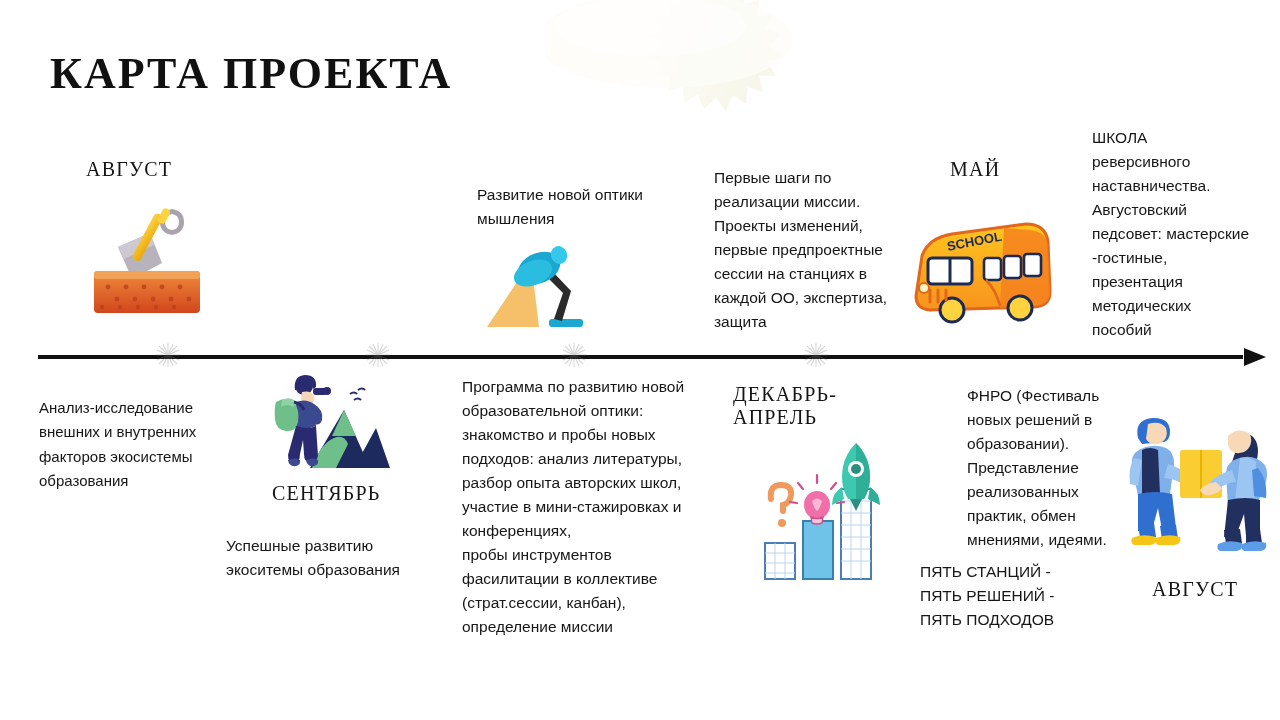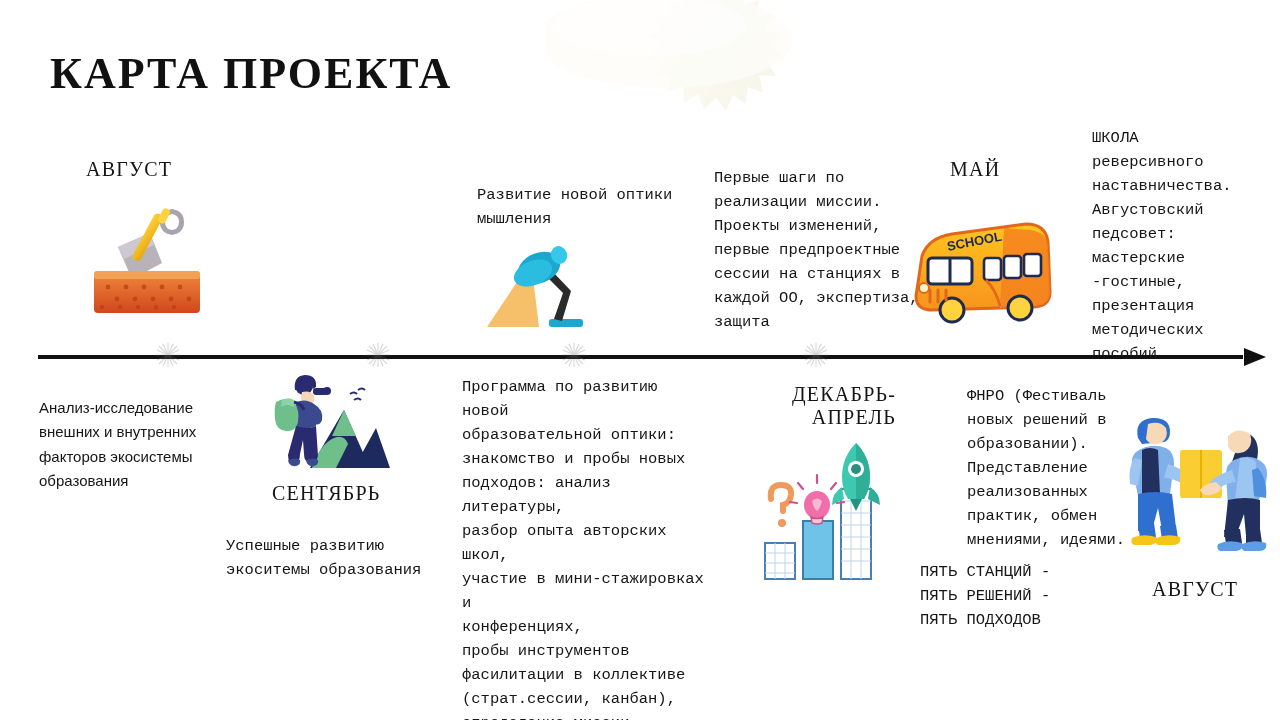--- a/index.html
+++ b/index.html
@@ -64,21 +64,21 @@
     letter-spacing:1.2px;
     color:#151515;
     white-space:pre-line;
     line-height:1.15;
     font-weight:400;
   }
 
   
   .txt{
     position:absolute;
-    font-family:Liberation Mono, monospace;
+    font-family:Liberation Sans, sans-serif;
     font-size:15.5px;
     line-height:1.55;
     color:#161616;
     white-space:pre-line;
   }
   .txt.sans{
     font-family:Liberation Sans, sans-serif;
     font-size:15px;
     line-height:1.62;
   }
@@ -309,21 +309,21 @@
 знакомство и пробы новых
 подходов: анализ литературы,
 разбор опыта авторских школ,
 участие в мини-стажировках и
 конференциях,
 пробы инструментов
 фасилитации в коллективе
 (страт.сессии, канбан),
 определение миссии</div>
 
-  <div class="month" style="left:792px;top:383px;text-align:right">ДЕКАБРЬ-
+  <div class="month" style="left:733px;top:383px;text-align:left">ДЕКАБРЬ-
 АПРЕЛЬ</div>
 
   <svg class="icon" style="left:757px;top:443px;width:126px;height:140px" viewBox="0 0 126 140">
     <rect x="8" y="100" width="30" height="36" fill="#ffffff" stroke="#4a7fb5" stroke-width="2"></rect>
     <g stroke="#bcd4ea" stroke-width="1">
       <line x1="18" y1="100" x2="18" y2="136"></line>
         <line x1="28" y1="100" x2="28" y2="136"></line>
       <line x1="8" y1="110" x2="38" y2="110"></line>
         <line x1="8" y1="120" x2="38" y2="120"></line>
         <line x1="8" y1="130" x2="38" y2="130"></line>

